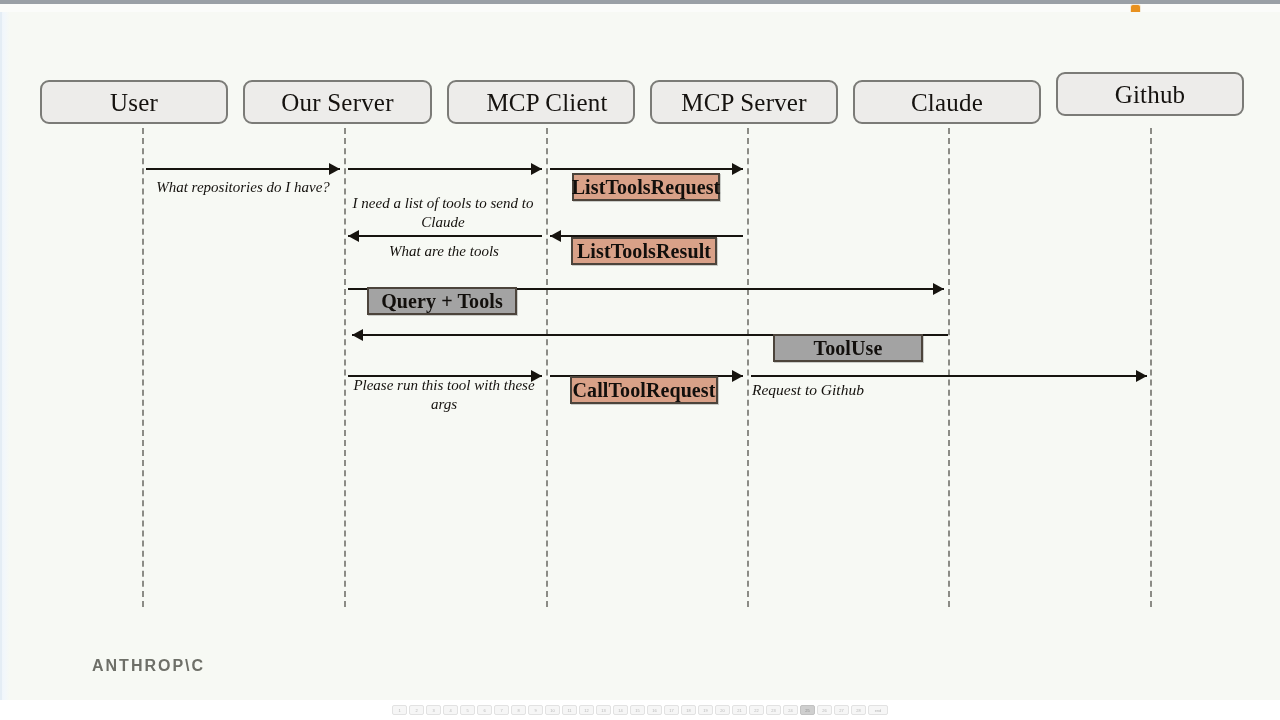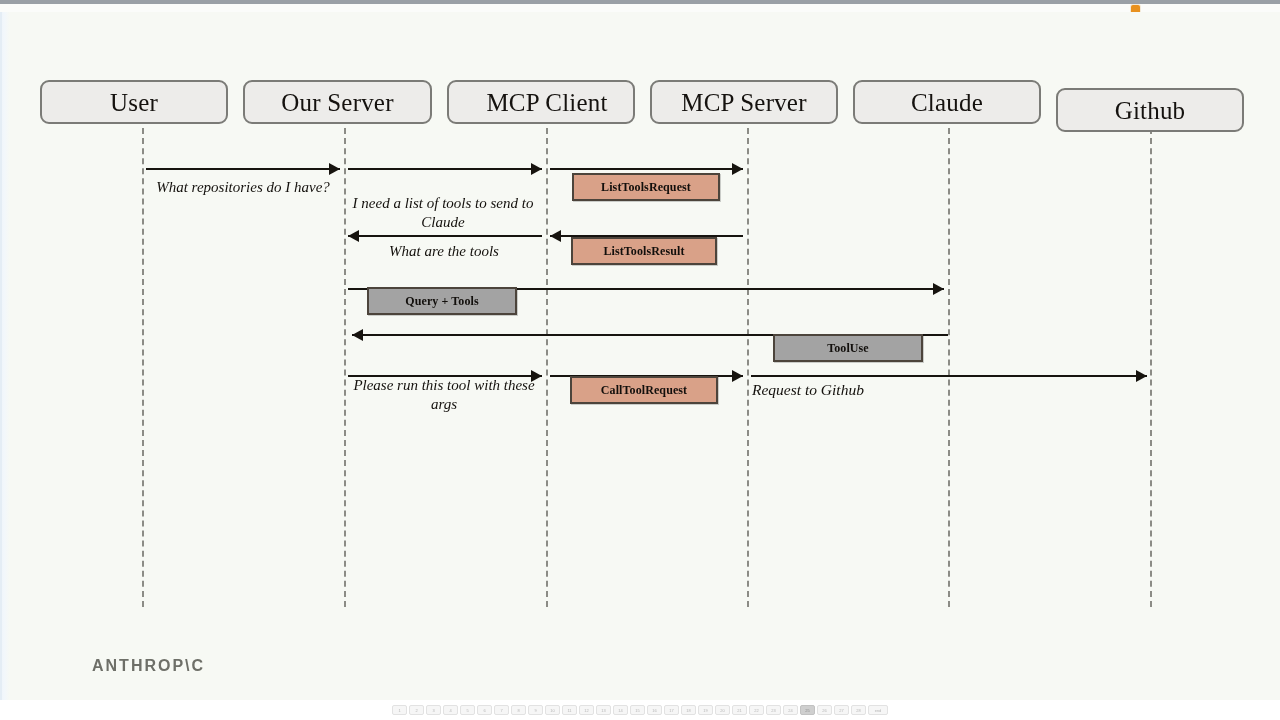--- a/index.html
+++ b/index.html
@@ -131,21 +131,21 @@
     border: 2px solid #4c443b;
     box-sizing: border-box;
     display: flex;
     align-items: center;
     justify-content: center;
     box-shadow: 1px 1px 0 rgba(0,0,0,0.18);
   }
   .payload span {
     font-family: "Liberation Serif", "DejaVu Serif", serif;
     font-weight: bold;
-    font-size: 12px;
+    font-size: 20px;
     color: #120f0c;
     letter-spacing: 0.1px;
     line-height: 1;
   }
   .payload.salmon { background: #d9a188; }
   .payload.beige  { background: #a3a3a3; }
 
   
   .logo {
     position: absolute;
@@ -242,21 +242,21 @@
         </div>
         <div class="participant" style="left: 437px; top: 68px; width: 188px; padding-left: 12px;">
           <span>MCP Client</span>
         </div>
         <div class="participant" style="left: 640px; top: 68px; width: 188px;">
           <span>MCP Server</span>
         </div>
         <div class="participant" style="left: 843px; top: 68px; width: 188px;">
           <span>Claude</span>
         </div>
-        <div class="participant" style="left: 1046px; top: 76px; width: 188px;">
+        <div class="participant" style="left: 1046px; top: 60px; width: 188px;">
           <span>Github</span>
         </div>
       </div>
     <div id="labels">
         <div class="msg-label" style="left: 140px; top: 166px; width: 186px;">What repositories do I have?</div>
         <div class="msg-label" style="left: 339px; top: 182px; width: 188px;">I need a list of tools to send to Claude</div>
         <div class="payload salmon" style="left: 562px; top: 161px; width: 148px;">
           <span>ListToolsRequest</span>
         </div>
         <div class="msg-label" style="left: 342px; top: 230px; width: 184px;">What are the tools</div>

